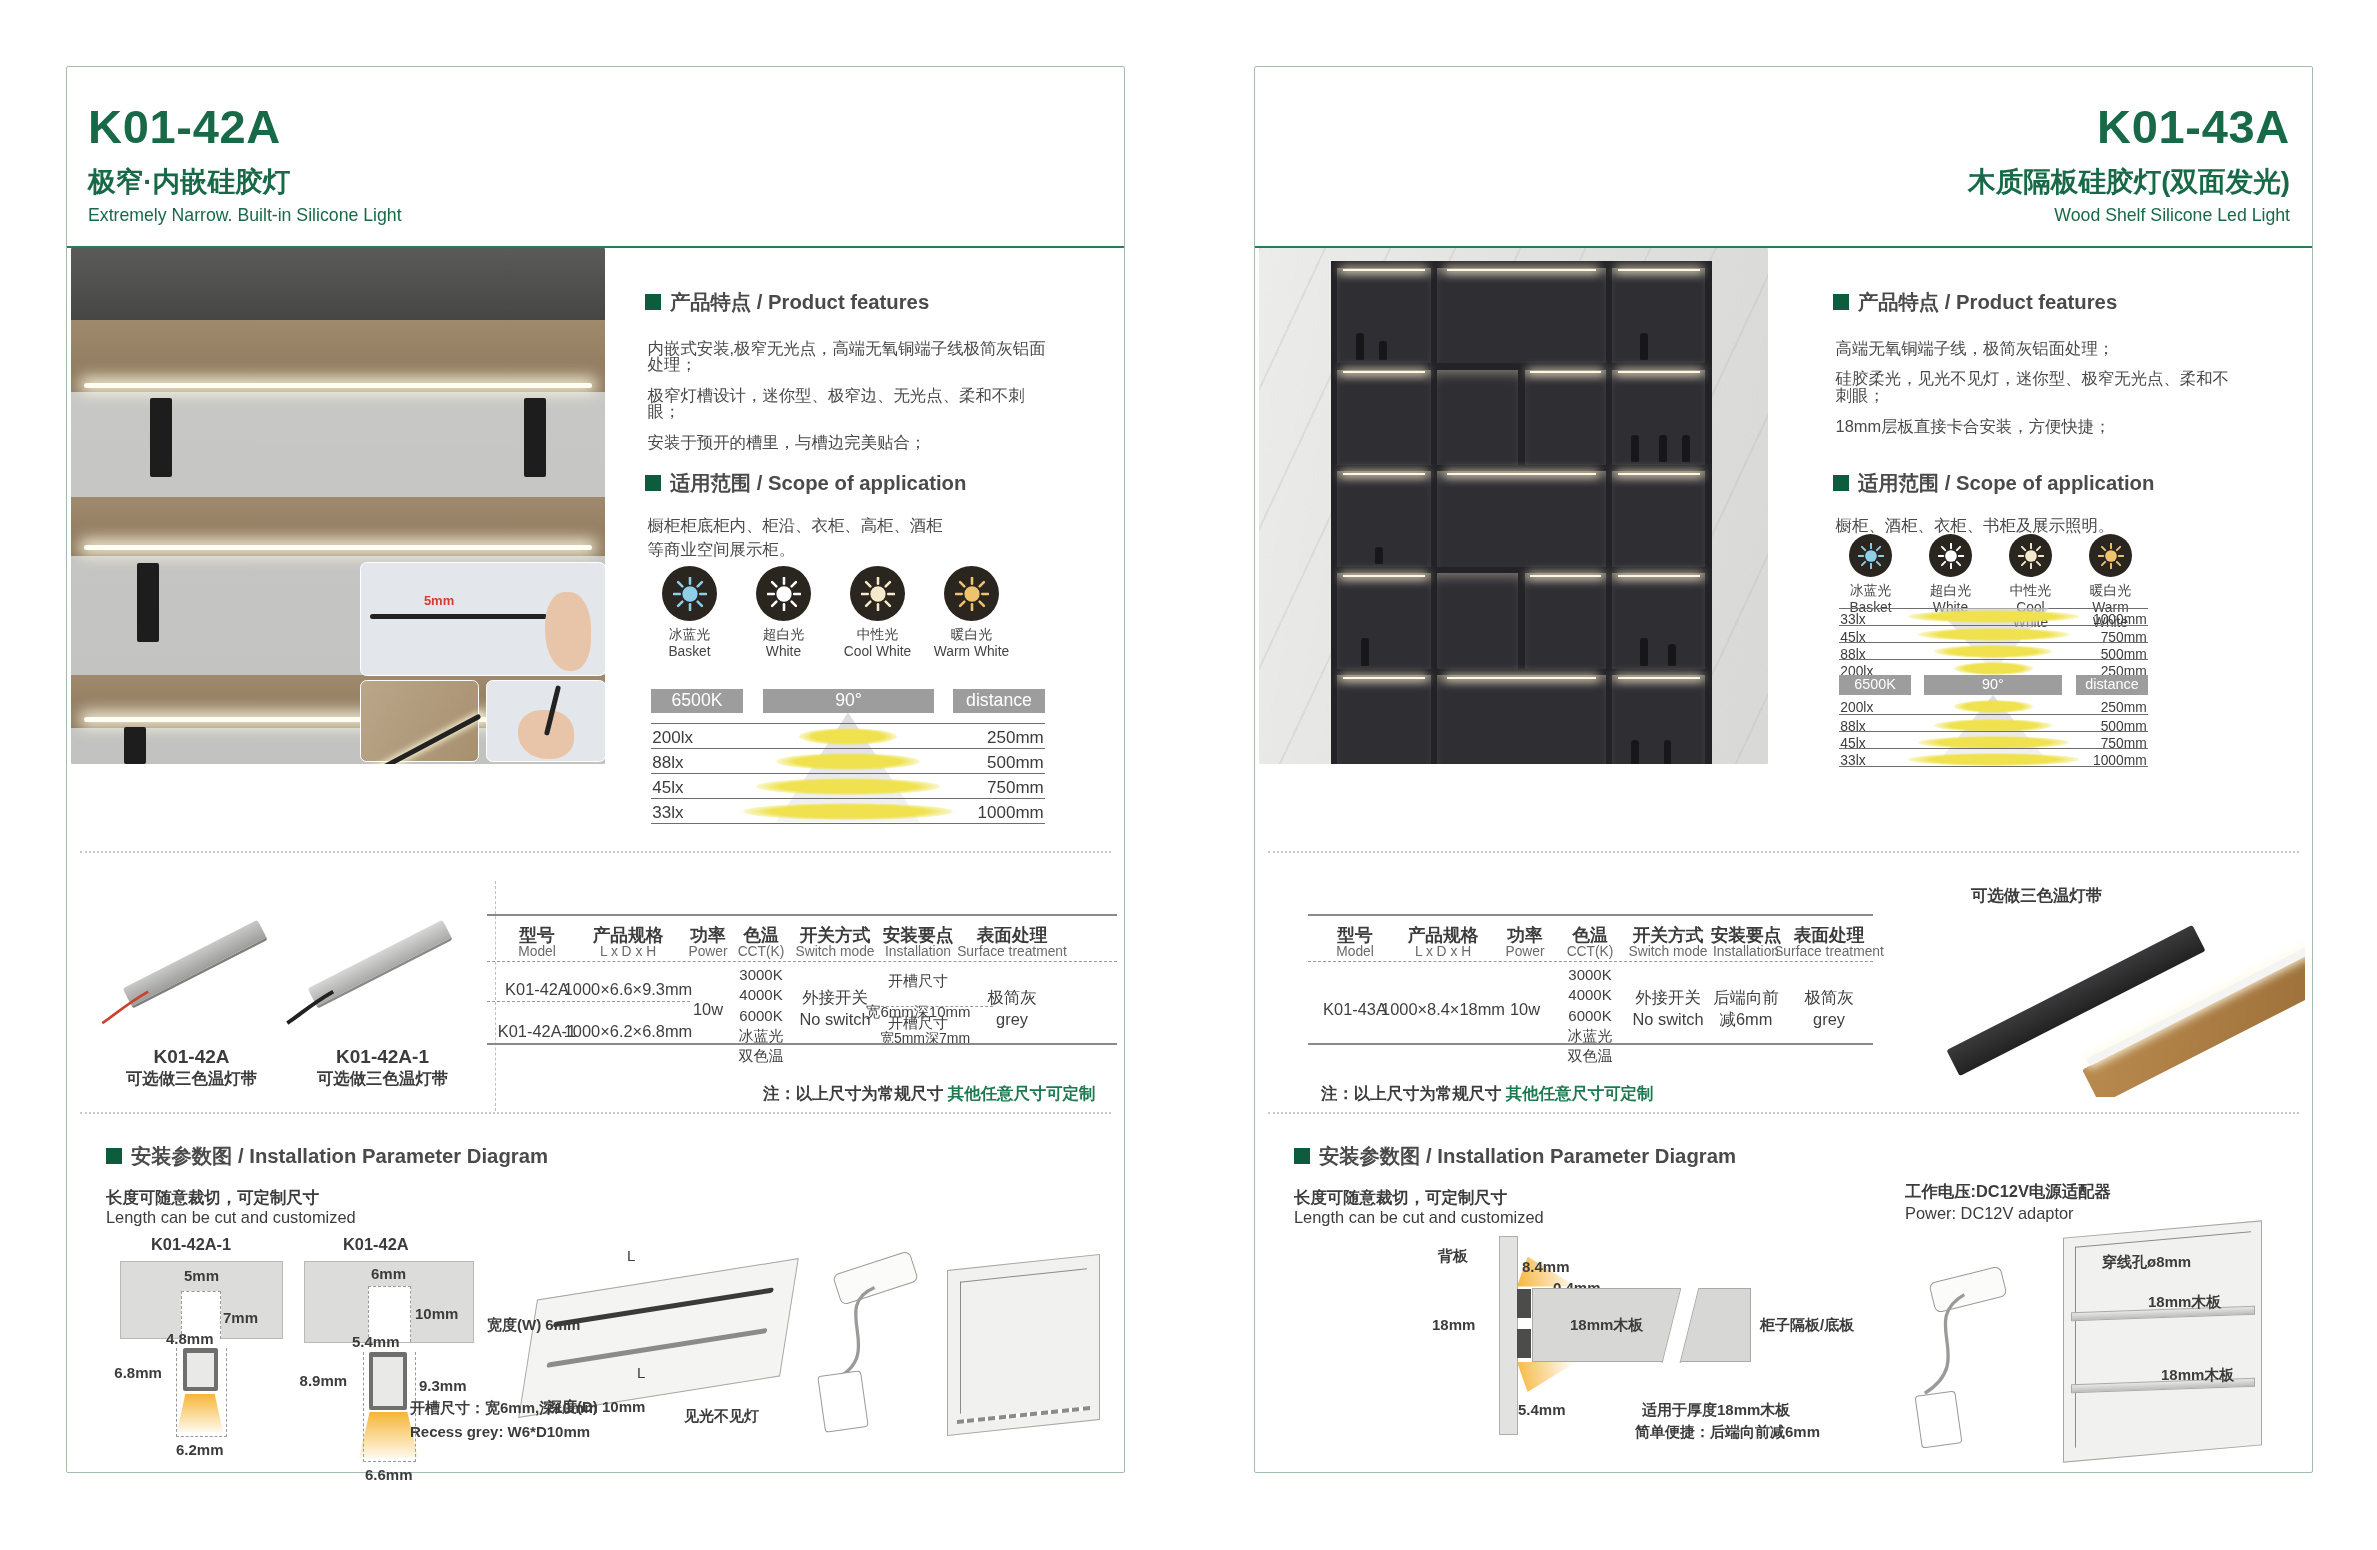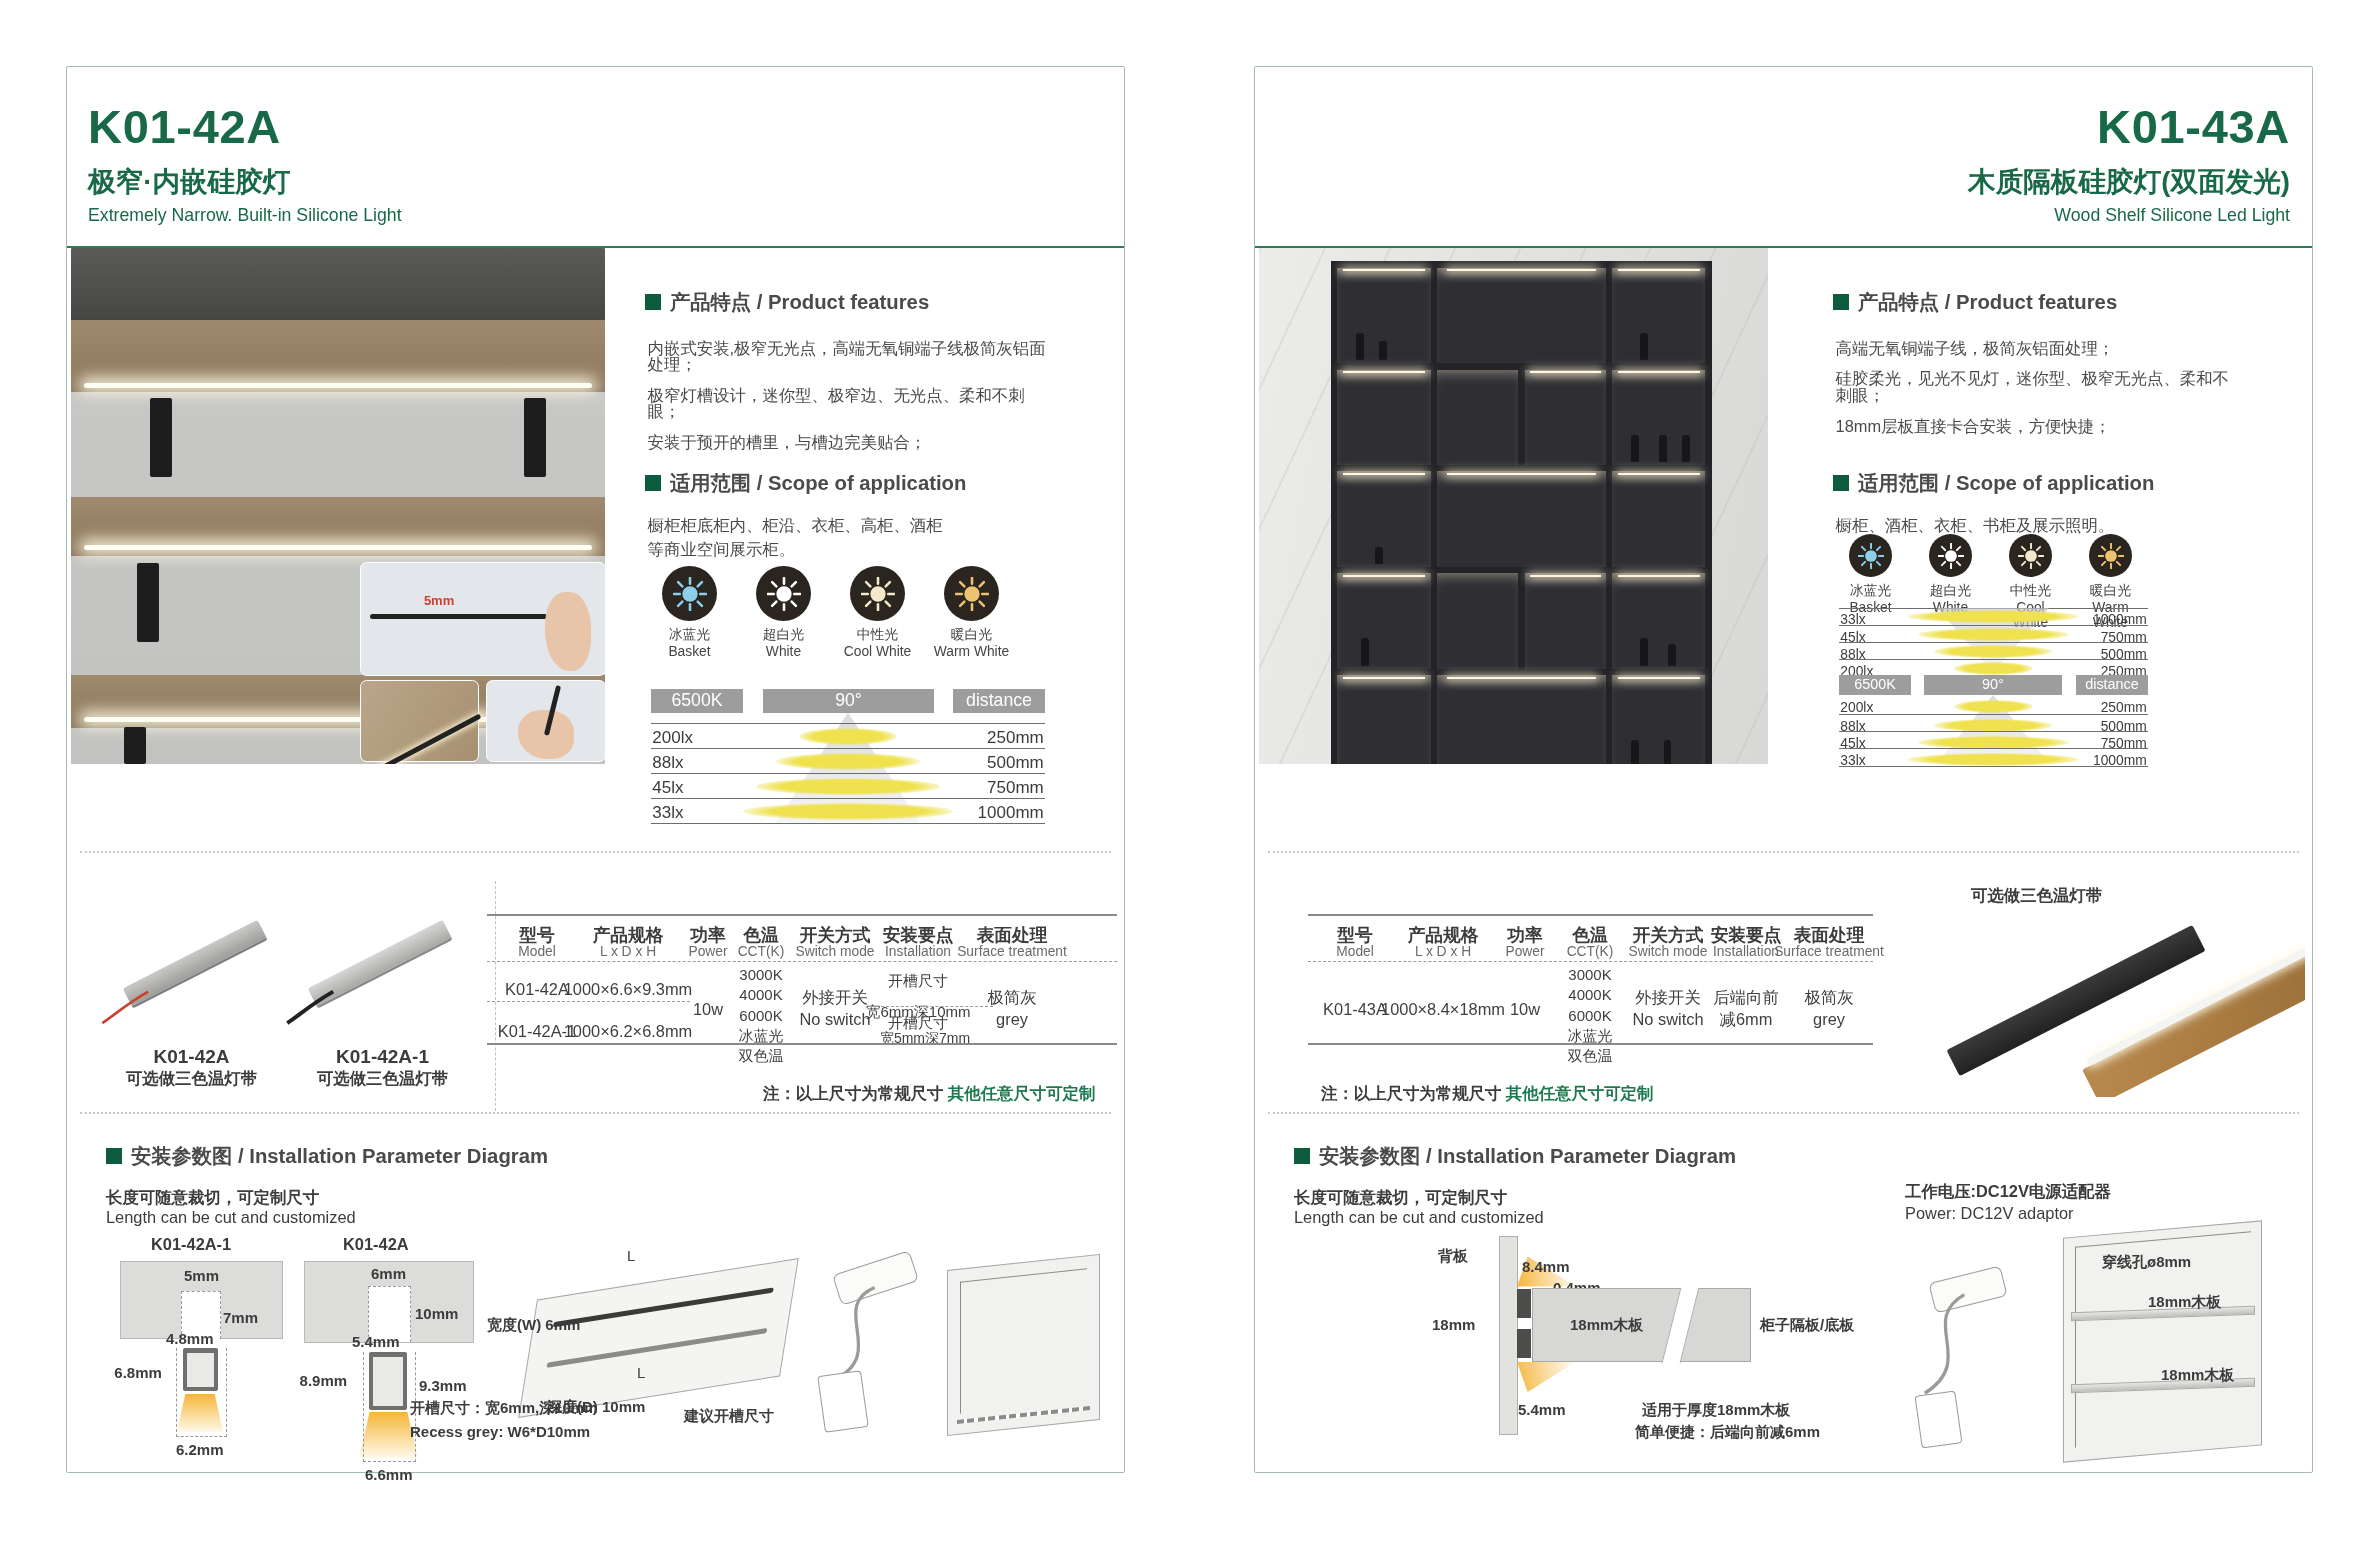--- a/index.html
+++ b/index.html
@@ -399,21 +399,21 @@
 
   <div class="abs" style="left:420px;top:1175px;width:341px;height:197px;">
     <div class="sketch skew" style="left:39px;top:39px;width:263px;height:112px;">
       <div class="sline" style="left:19.7px;right:19.7px;top:23.6px;height:5.3px;background:#3a3a38;border-radius:2.6px;"></div>
       <div class="sline" style="left:19.7px;right:19.7px;top:63px;height:5.3px;background:#8b8b89;border-radius:2.6px;"></div>
     </div>
     <div class="slabel" style="left:140px;top:5.3px;font-weight:normal;">L</div>
     <div class="slabel" style="left:0px;top:74px;">宽度(W) 6mm</div>
     <div class="slabel" style="left:150px;top:122px;font-weight:normal;">L</div>
     <div class="slabel" style="left:60px;top:156px;">深度(D) 10mm</div>
-    <div class="slabel" style="left:197px;top:165px;">建议开槽尺寸</div>
+    <div class="slabel" style="left:197px;top:165px;">见光不见灯</div>
   </div>
   <div class="abs" style="left:343px;top:1332px;">
     <div class="slabel" style="position:static;text-align:center;">开槽尺寸：宽6mm,深10mm</div>
     <div class="slabel" style="position:static;margin-top:5.3px;">Recess grey: W6*D10mm</div>
   </div>
 
   <div class="abs" style="left:742px;top:1175px;width:302px;height:223px;">
     <div class="adaptor" style="left:26px;top:19.7px;width:79px;height:30px;transform:rotate(-18deg);"></div>
     <svg class="wire" style="left:0;top:39px;" width="118" height="118" viewBox="0 0 180 180">
         <path d="M100 10 C 30 40, 120 110, 40 150" stroke="#9a9a98" stroke-width="5" fill="none"></path>

